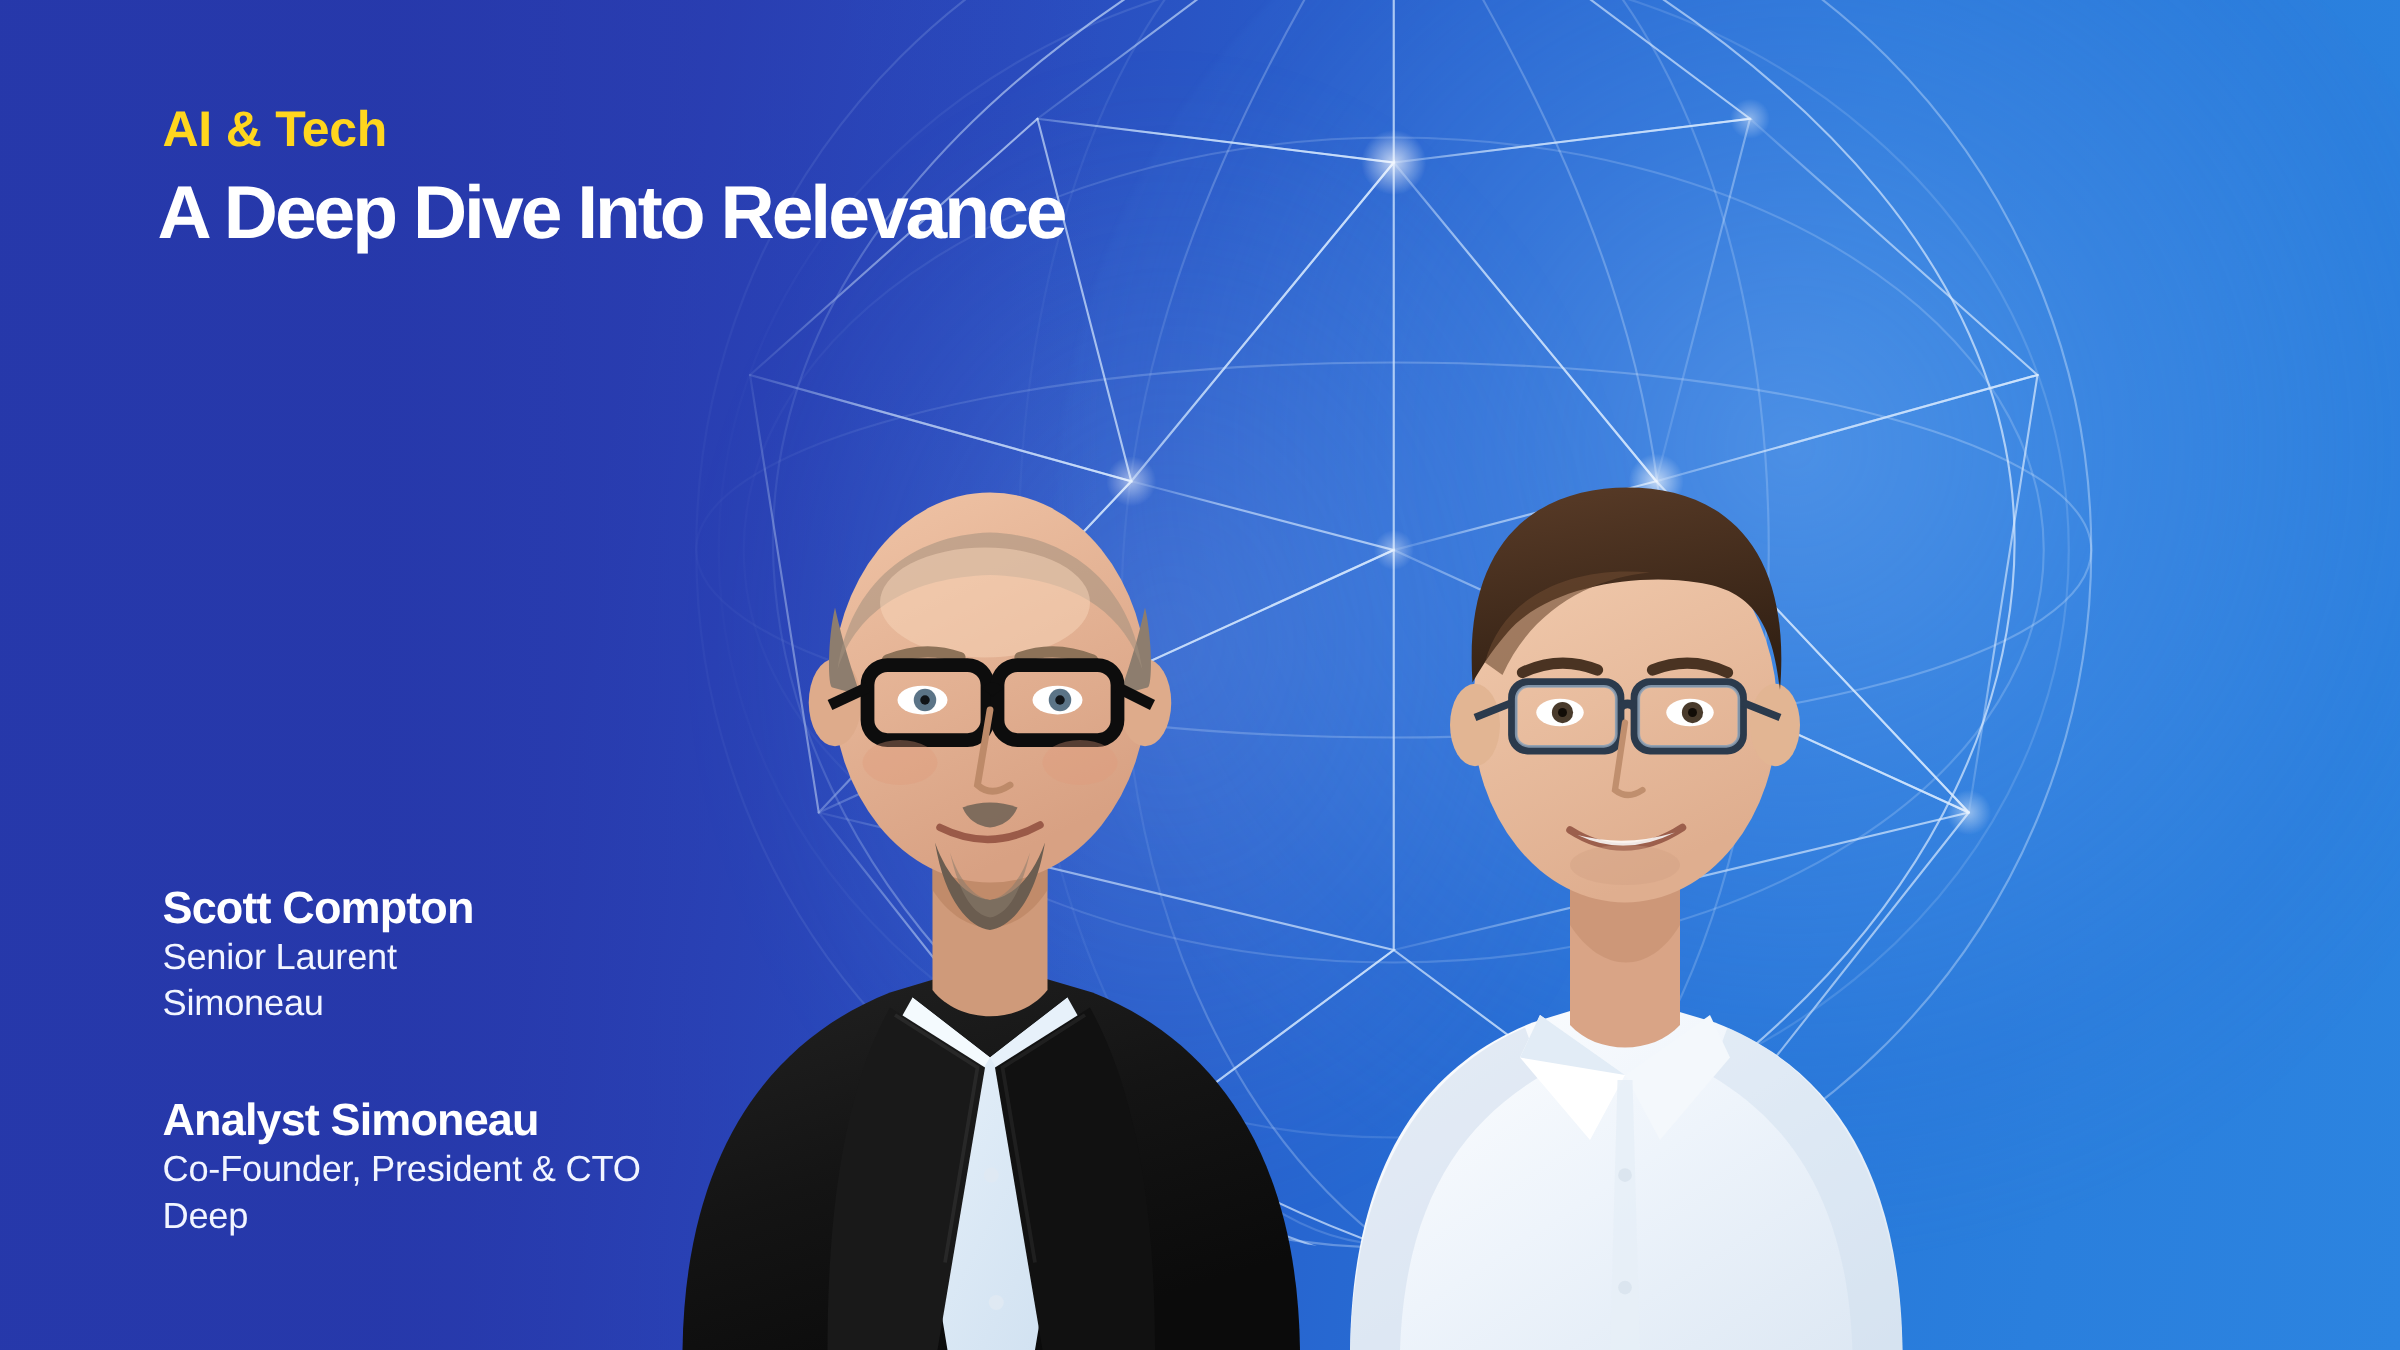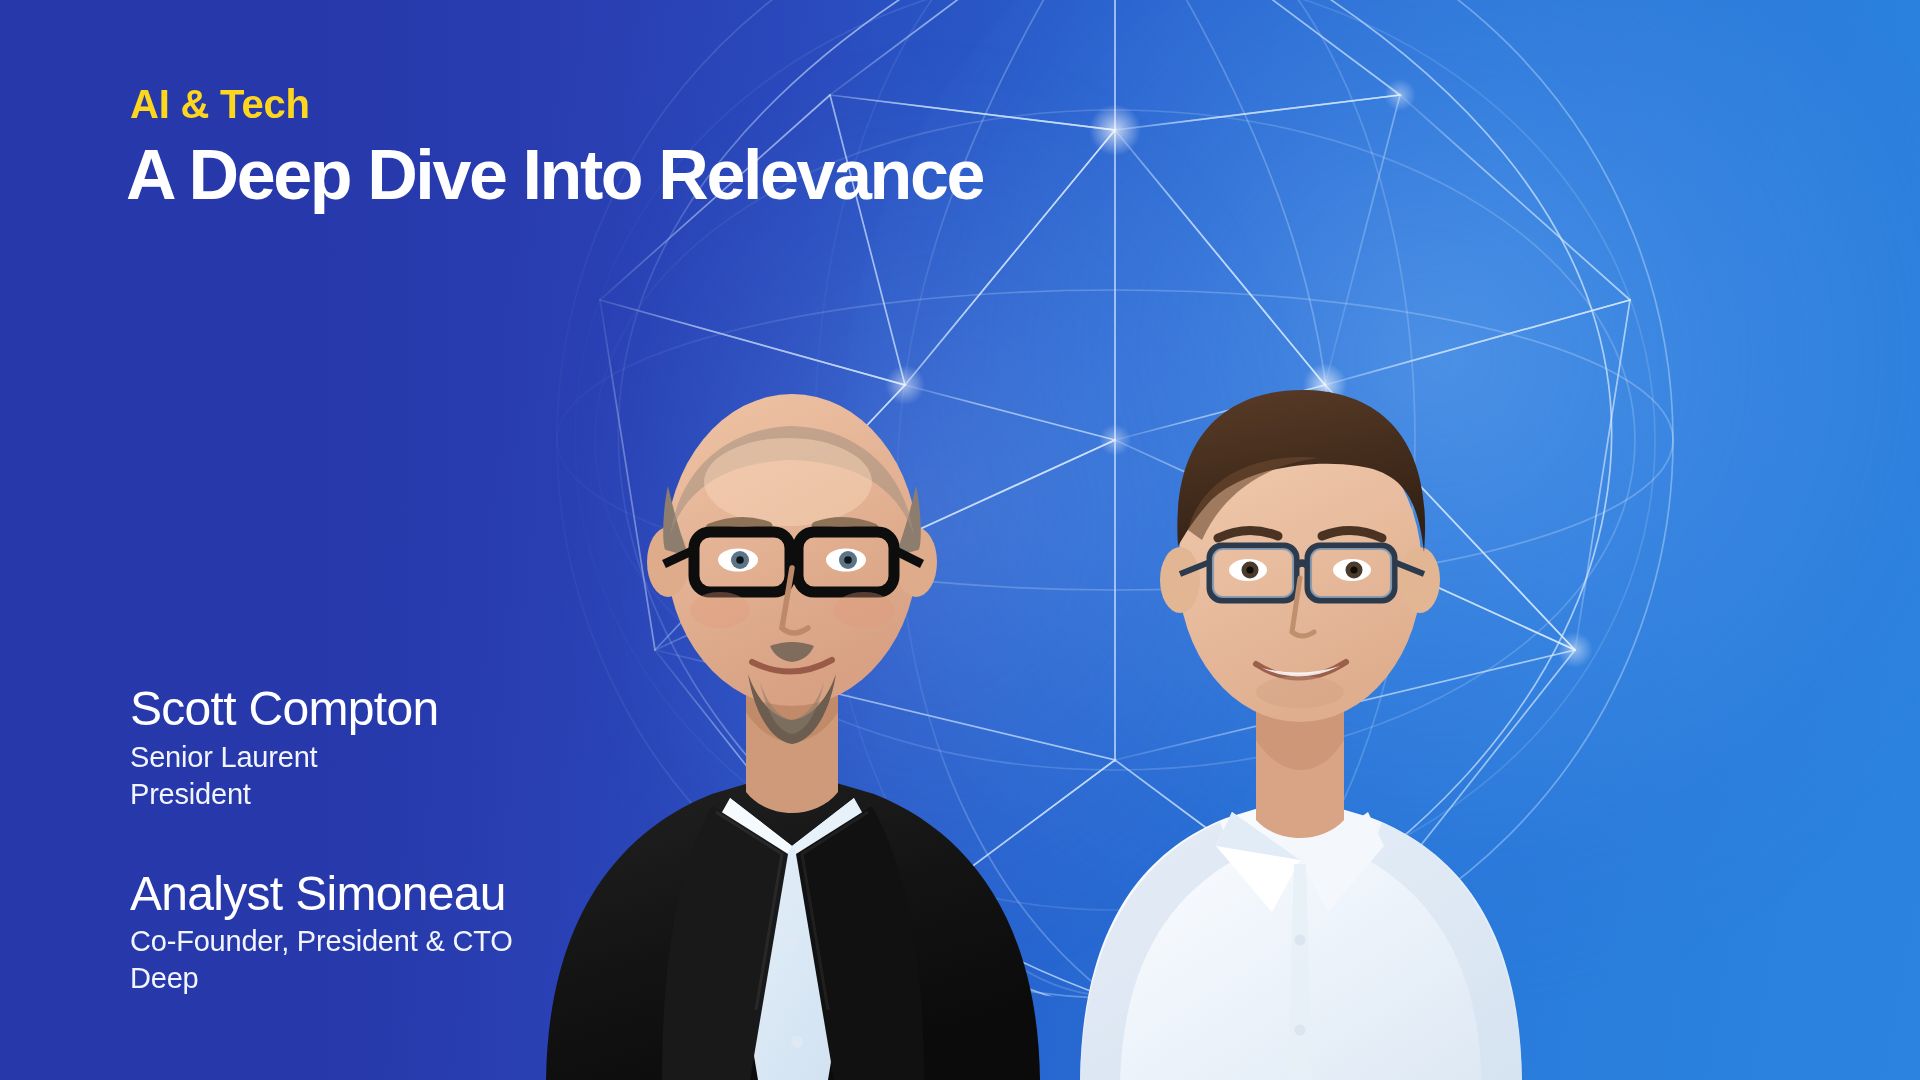--- a/index.html
+++ b/index.html
@@ -86,43 +86,44 @@
     font-size: 40px;
     font-weight: 700;
     letter-spacing: -0.2px;
     color: #ffd61e;
     white-space: nowrap;
   }
   .headline {
     position: absolute;
     left: 126px;
     top: 138px;
-    font-size: 70px;
+    font-size: 60px;
     font-weight: 700;
     letter-spacing: -2.4px;
     color: #ffffff;
     white-space: nowrap;
     line-height: 1.08;
   }
 
   .speakers {
     position: absolute;
     left: 130px;
     top: 680px;
     width: 520px;
   }
   .speaker { margin-bottom: 52px; }
   .speaker:last-child { margin-bottom: 0; }
   .sp-name {
-    font-size: 48px;
-    font-weight: 400;
+    font-size: 36px;
+    font-weight: 700;
     color: #ffffff;
     letter-spacing: -0.7px;
     line-height: 1.22;
     white-space: nowrap;
+    margin-top: 24px;
   }
   .sp-role, .sp-org {
     font-size: 29px;
     font-weight: 400;
     color: #f2f5ff;
     letter-spacing: -0.2px;
     line-height: 1.28;
     white-space: nowrap;
   }
 
@@ -392,21 +393,21 @@
 
   <div class="eyebrow">AI &amp; Tech</div>
 
   <div class="headline">A Deep Dive Into Relevance</div>
 
   <div class="speakers">
 
     <div class="speaker">
       <div class="sp-name">Scott Compton</div>
       <div class="sp-role">Senior Laurent</div>
-      <div class="sp-org">President</div>
+      <div class="sp-org">Simoneau</div>
     </div>
 
     <div class="speaker">
       <div class="sp-name">Analyst Simoneau</div>
       <div class="sp-role">Co-Founder, President &amp; CTO</div>
       <div class="sp-org">Deep</div>
     </div>
 
   </div>
 

